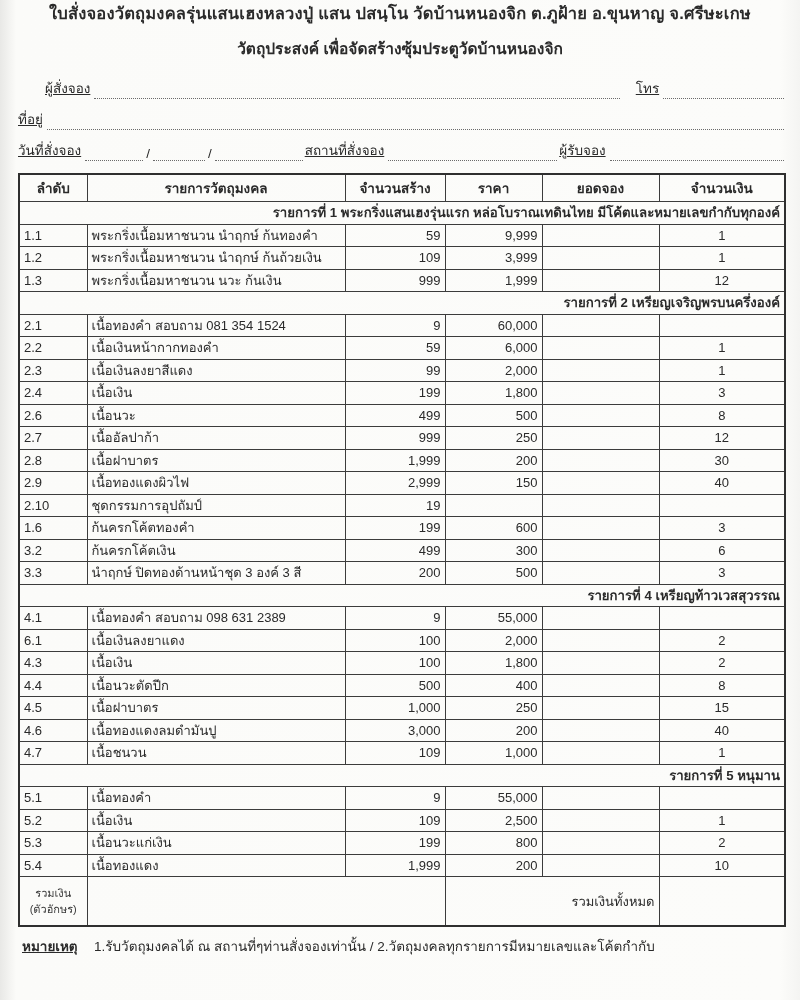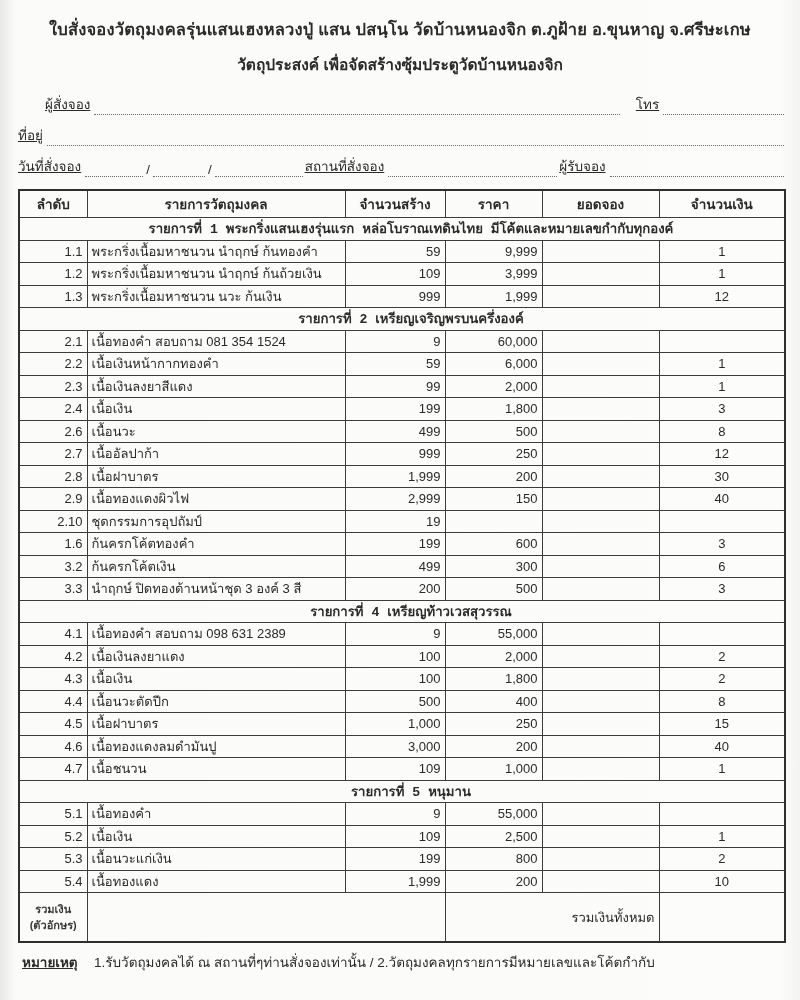--- a/index.html
+++ b/index.html
@@ -9,21 +9,21 @@
     font-family:"Liberation Sans", sans-serif;
   }
   .page {
     position:relative;
     width:800px; height:1000px;
     background:linear-gradient(90deg,#e8e8e6 0px,#fbfbf9 16px,#fcfcfa 780px,#f4f4f2 800px);
     color:#2a2a2a;
     overflow:hidden;
   }
   
-  .title-block { padding-top:16px; text-align:center; }
+  .title-block { text-align:center; }
   .title-line1 { font-size:16.5px; font-weight:bold; letter-spacing:.2px; }
   .title-line2 { font-size:15.5px; font-weight:bold; margin-top:10px; }
 
   
   .form-block { margin:16px 14px 0 18px; font-size:13.5px; }
   .form-row { display:flex; align-items:flex-end; margin-bottom:9px; }
   .form-row .lbl { white-space:nowrap; padding-right:2px;text-decoration:underline; }
   .dots { border-bottom:1.6px dotted #6b6b6b; height:15px; margin:0 2px; }
   .grow5 { flex:5; } .grow1 { flex:1.15; } .growmid { flex:1.55; } .growend { flex:1.6; }
   .w58 { flex:0 0 58px; } .w52 { flex:0 0 52px; } .w88 { flex:0 0 88px; }
@@ -44,29 +44,29 @@
     overflow:hidden;
     white-space:nowrap;
   }
   table.order { border:2px solid #2f2f2f; }
   table.order thead th {
     font-weight:bold; text-align:center;
     height:26px; font-size:13.5px;
   }
   table.order tbody td { height:21.5px; }
   tr.section-row td {
-    font-weight:bold; text-align:center; padding-left:22px; font-size:13.2px;font-family:Liberation Mono, monospace;
-  }
-  td.col-no { text-align:right; }
+    font-weight:bold; text-align:right; padding-left:22px; font-size:13.2px;
+  }
+  td.col-no { text-align:left; }
   td.col-item { text-align:left; padding-left:5px; }
   td.col-qty { text-align:right; padding-right:11px; }
   td.col-price { text-align:right; padding-right:11px; }
   td.col-amount { text-align:center; }
   tfoot td { height:48px; }
-  .sum-left { font-size:11px; text-align:center; line-height:1.5; color:#3a3a3a;font-weight:bold; }
+  .sum-left { font-size:11px; text-align:center; line-height:1.5; color:#3a3a3a; }
   .sum-total { text-align:right; font-size:13px; }
 
   
   .notes { margin:8px 14px 0 22px; font-size:13.5px; }
   .notes-row1 { display:flex; }
   .notes-label { font-weight:bold; text-decoration:underline; flex:0 0 72px; }
 </style>
 </head>
 <body>
 
@@ -253,21 +253,21 @@
         </tr>
         <tr>
           <td class="col-no">4.1</td>
           <td class="col-item">เนื้อทองคำ  สอบถาม 098 631 2389</td>
           <td class="col-qty">9</td>
           <td class="col-price">55,000</td>
           <td class="col-reserved"></td>
           <td class="col-amount"></td>
         </tr>
         <tr>
-          <td class="col-no">4.2</td>
+          <td class="col-no">6.1</td>
           <td class="col-item">เนื้อเงินลงยาแดง</td>
           <td class="col-qty">100</td>
           <td class="col-price">2,000</td>
           <td class="col-reserved"></td>
           <td class="col-amount">2</td>
         </tr>
         <tr>
           <td class="col-no">4.3</td>
           <td class="col-item">เนื้อเงิน</td>
           <td class="col-qty">100</td>

